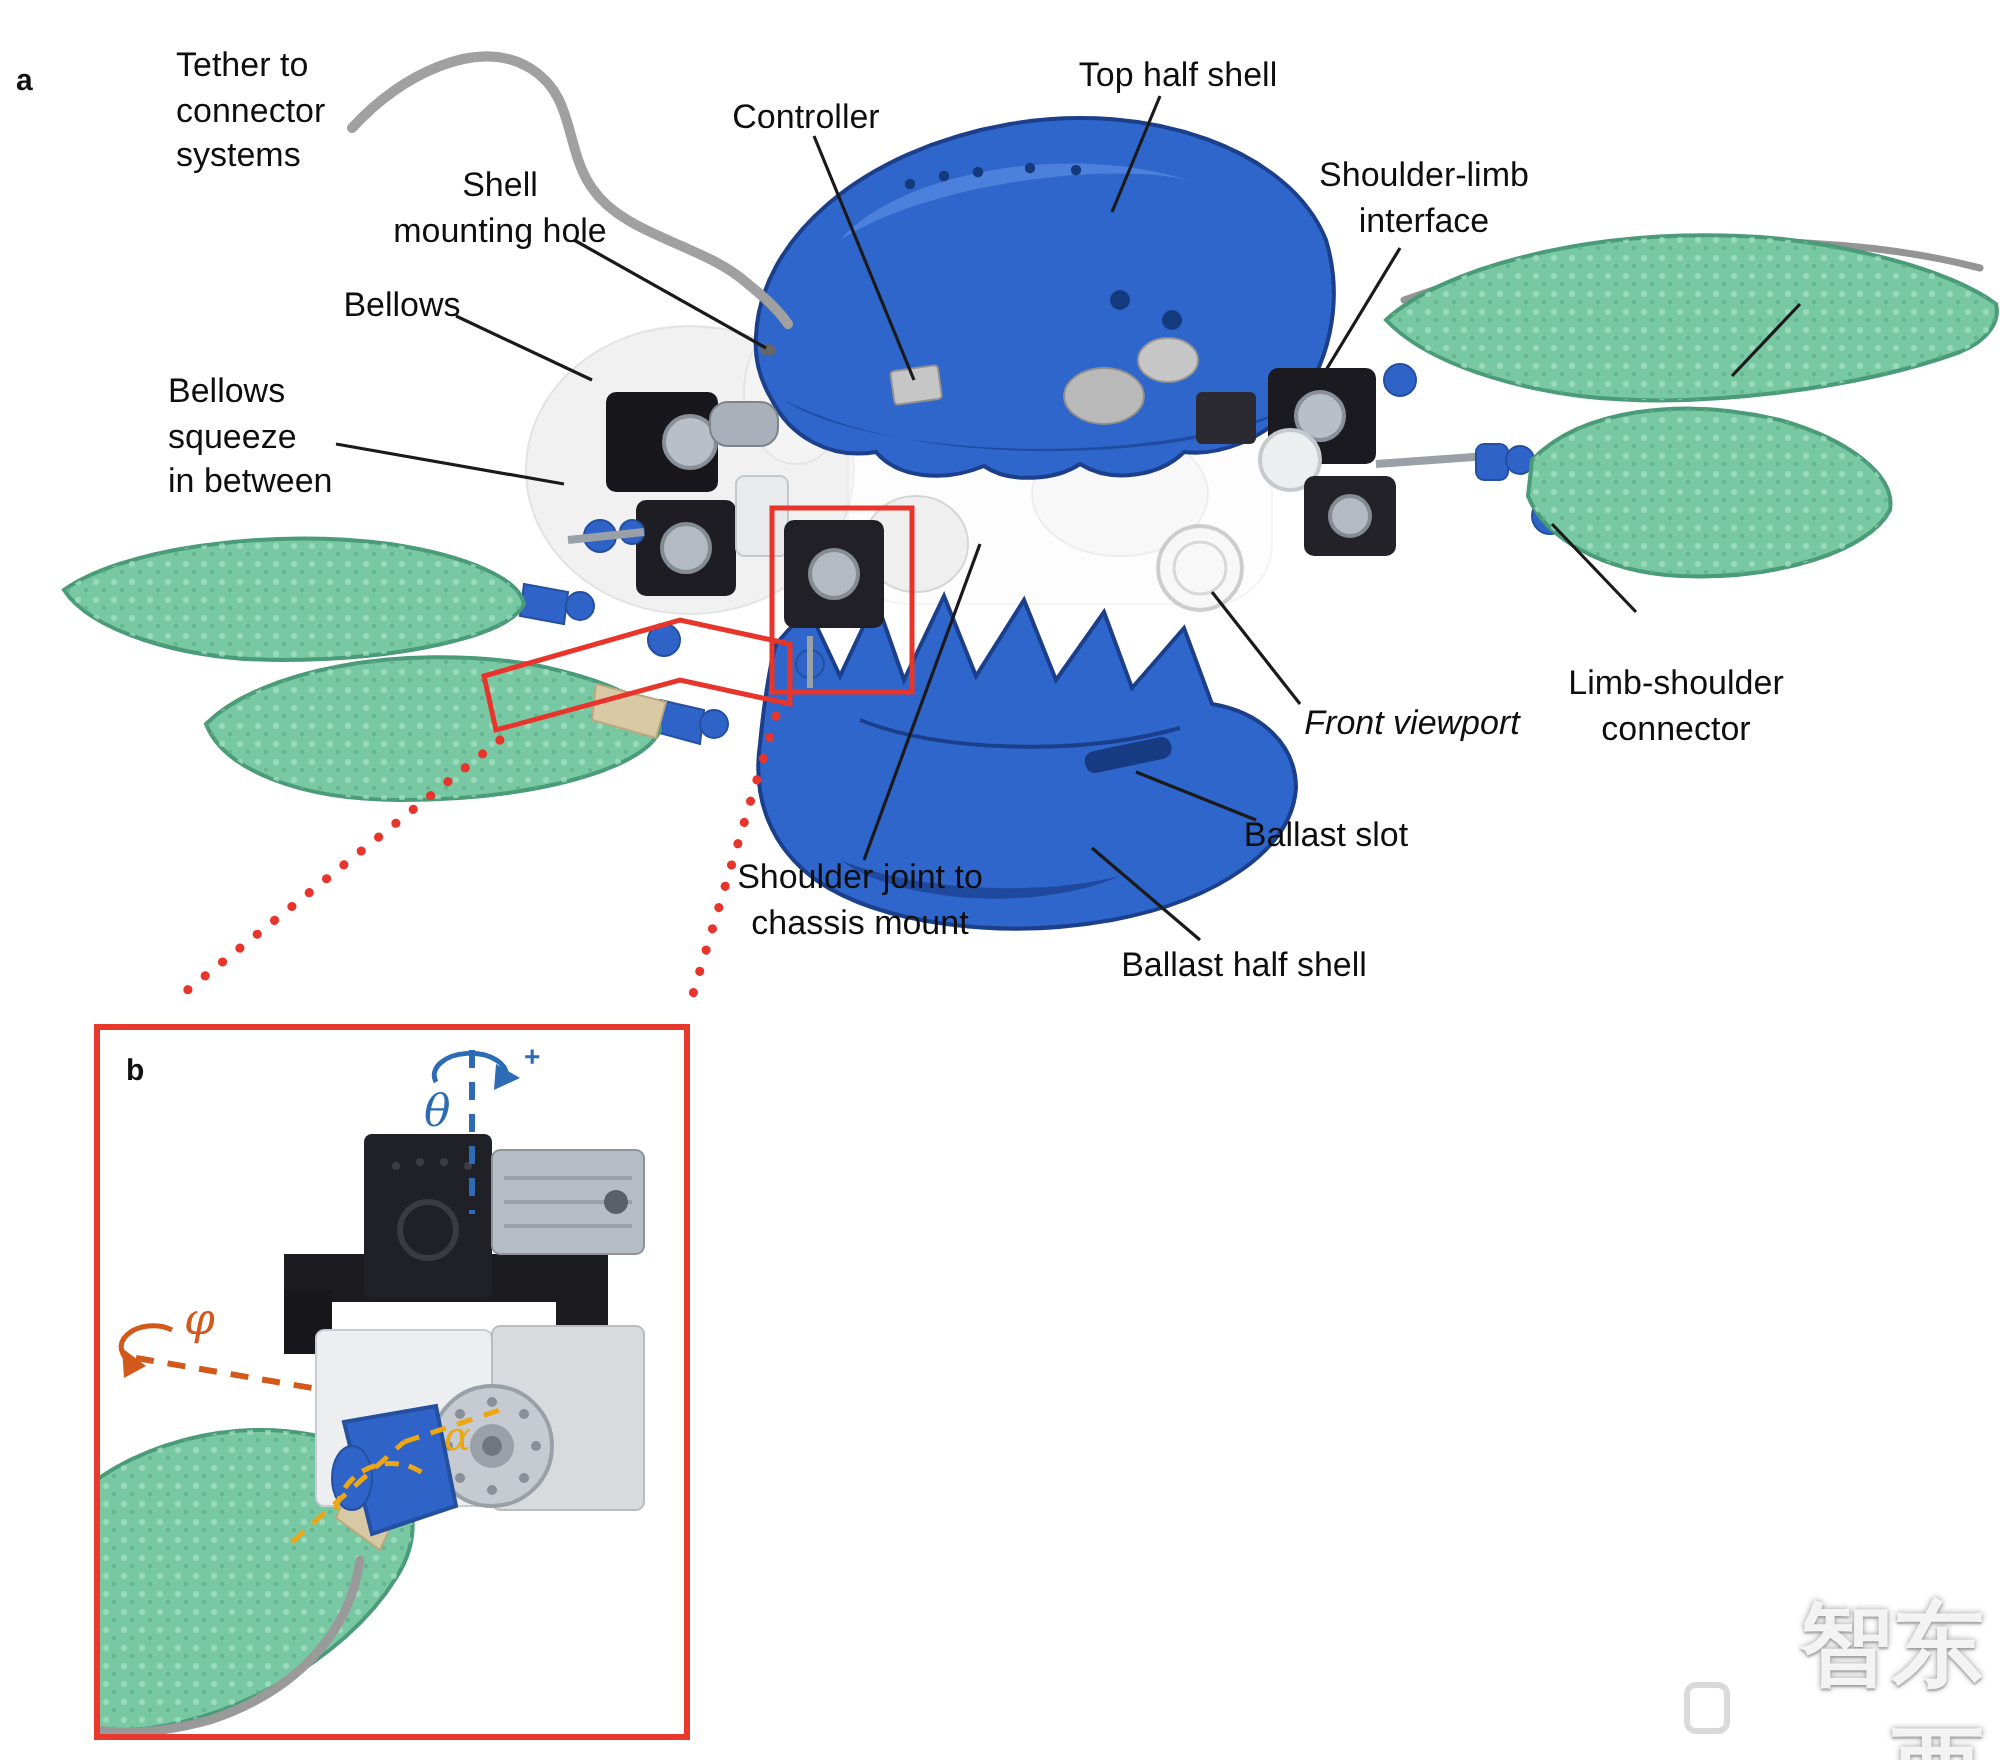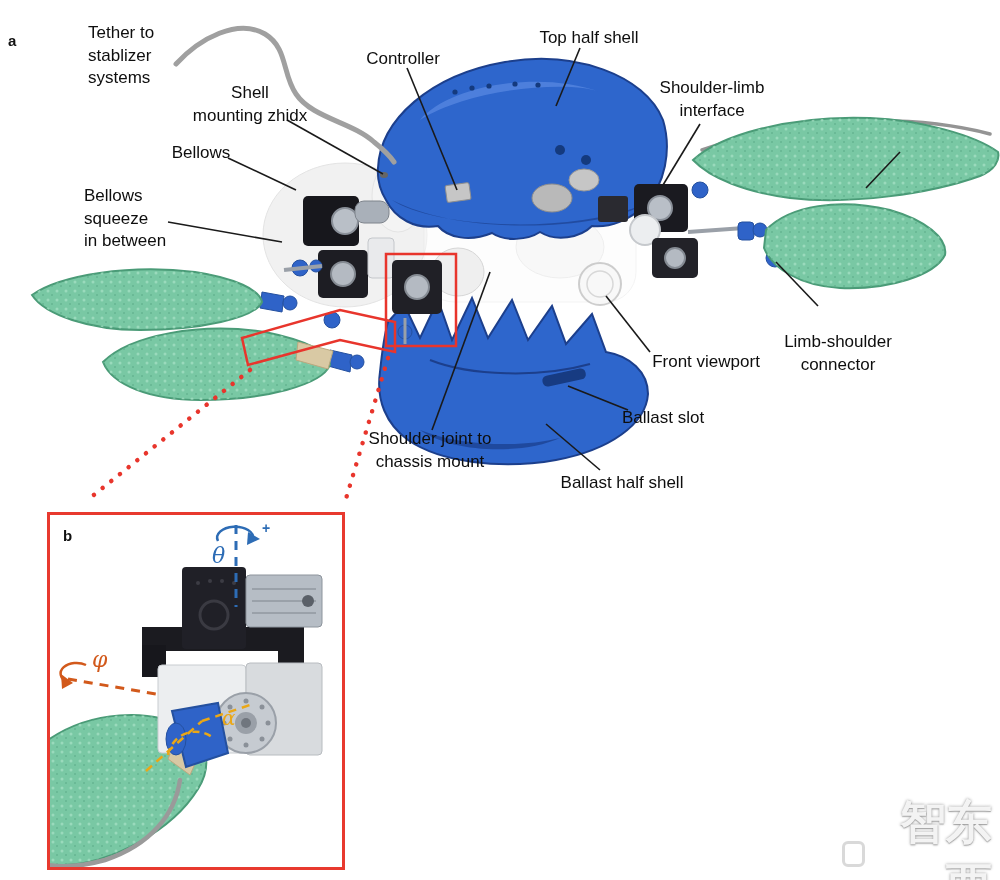--- a/index.html
+++ b/index.html
@@ -181,35 +181,35 @@
       <rect x="386" y="254" width="70" height="92" fill="none" stroke="#e8352c" stroke-width="2.5"></rect>
       <polygon points="242,338 340,310 395,322 395,352 340,340 248,365" fill="none" stroke="#e8352c" stroke-width="2.5"></polygon>
       <line x1="250" y1="370" x2="90" y2="498" stroke="#e8352c" stroke-width="4.5" stroke-linecap="round" stroke-dasharray="0.1 11"></line>
       <line x1="388" y1="358" x2="345" y2="502" stroke="#e8352c" stroke-width="4.5" stroke-linecap="round" stroke-dasharray="0.1 11"></line>
     </g>
   </svg>
 
   <div class="panel-letter" style="left:8px;top:32px;">a</div>
 
   <div class="lbl left" style="left:88px;top:22px;">Tether to
-stablizer
+connector
 systems</div>
   <div class="lbl" style="left:250px;top:82px;">Shell
-mounting zhidx</div>
+mounting hole</div>
   <div class="lbl" style="left:403px;top:48px;">Controller</div>
   <div class="lbl" style="left:589px;top:27px;">Top half shell</div>
   <div class="lbl" style="left:712px;top:77px;">Shoulder-limb
 interface</div>
   <div class="lbl" style="left:201px;top:142px;">Bellows</div>
   <div class="lbl left" style="left:84px;top:185px;">Bellows
 squeeze
 in between</div>
   <div class="lbl" style="left:838px;top:303px;margin-top:28px;">Limb-shoulder
 connector</div>
-  <div class="lbl" style="left:706px;top:351px;">Front viewport</div>
+  <div class="lbl" style="left:706px;top:351px;font-style:italic;">Front viewport</div>
   <div class="lbl" style="left:663px;top:407px;">Ballast slot</div>
   <div class="lbl" style="left:430px;top:428px;">Shoulder joint to
 chassis mount</div>
   <div class="lbl" style="left:622px;top:472px;">Ballast half shell</div>
 
   <div class="inset">
     <svg width="292" height="352" viewBox="0 0 292 352">
       <defs>
         <pattern id="fliptex2" width="9" height="9" patternUnits="userSpaceOnUse">
           <circle cx="3" cy="3" r="1.5" fill="#a8e2c6"></circle>

